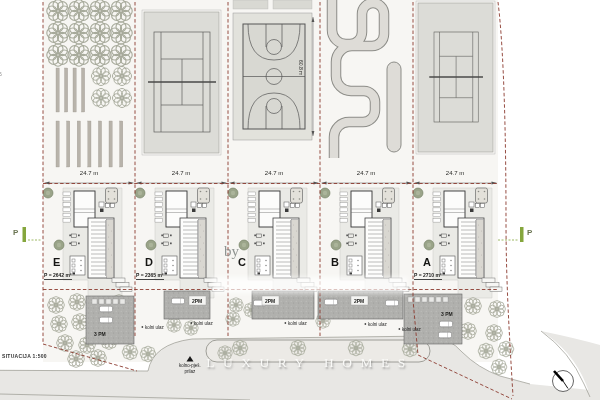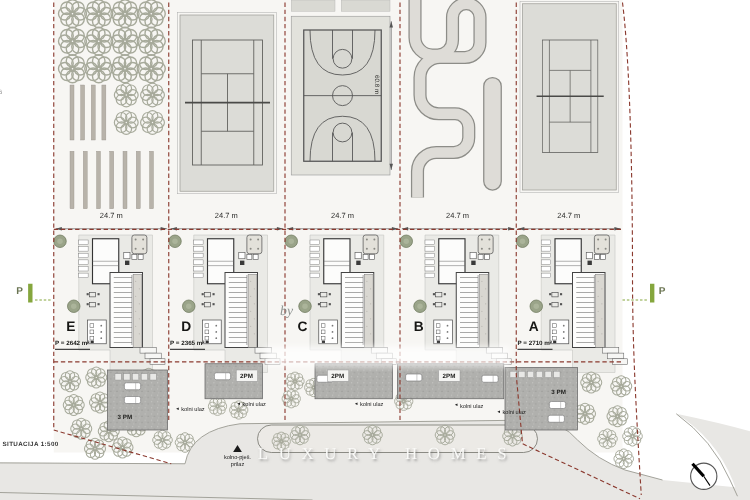--- a/index.html
+++ b/index.html
@@ -14,21 +14,21 @@
   .area:empty{border-bottom:none;}
   .pk{font-size:5px;font-weight:bold;color:#1d1d1b;}
   .tiny{font-size:4.5px;color:#222;width:44px;text-align:center;}
   .tiny .arr{font-size:3.5px;vertical-align:1px;}
   .scale{font-size:5px;font-weight:bold;color:#333;letter-spacing:0.3px;}
   .frag{font-size:5px;color:#888;}
   .pmark{font-size:8px;font-weight:bold;color:#6b7553;}
   .glow{position:absolute;left:212px;top:277px;width:196px;height:16px;z-index:3;
         background:rgba(255,255,255,0.72);filter:blur(2.5px);}
   .wm{position:absolute;z-index:4;font-family:"Liberation Serif", serif;}
-  .wm-by{left:224px;top:243px;font-size:11px;font-style:italic;color:rgba(125,131,128,0.85);}
+  .wm-by{left:224px;top:243px;font-size:15px;color:rgba(125,131,128,0.85);}
   .wm-brand{left:170px;top:287px;width:264px;text-align:center;font-size:40px;font-weight:bold;
             color:#ffffff;text-shadow:2px 3px 3px rgba(90,90,90,0.6),0 0 9px rgba(255,255,255,0.85);}
   .wm-tag{left:190px;top:355px;width:240px;text-align:center;font-size:13.5px;letter-spacing:8.5px;
           color:rgba(252,252,250,0.95);text-shadow:1px 2px 2px rgba(100,100,100,0.55);font-family:Liberation Serif, serif;}
 </style>
 </head>
 <body>
 
 <div id="plan">
 

